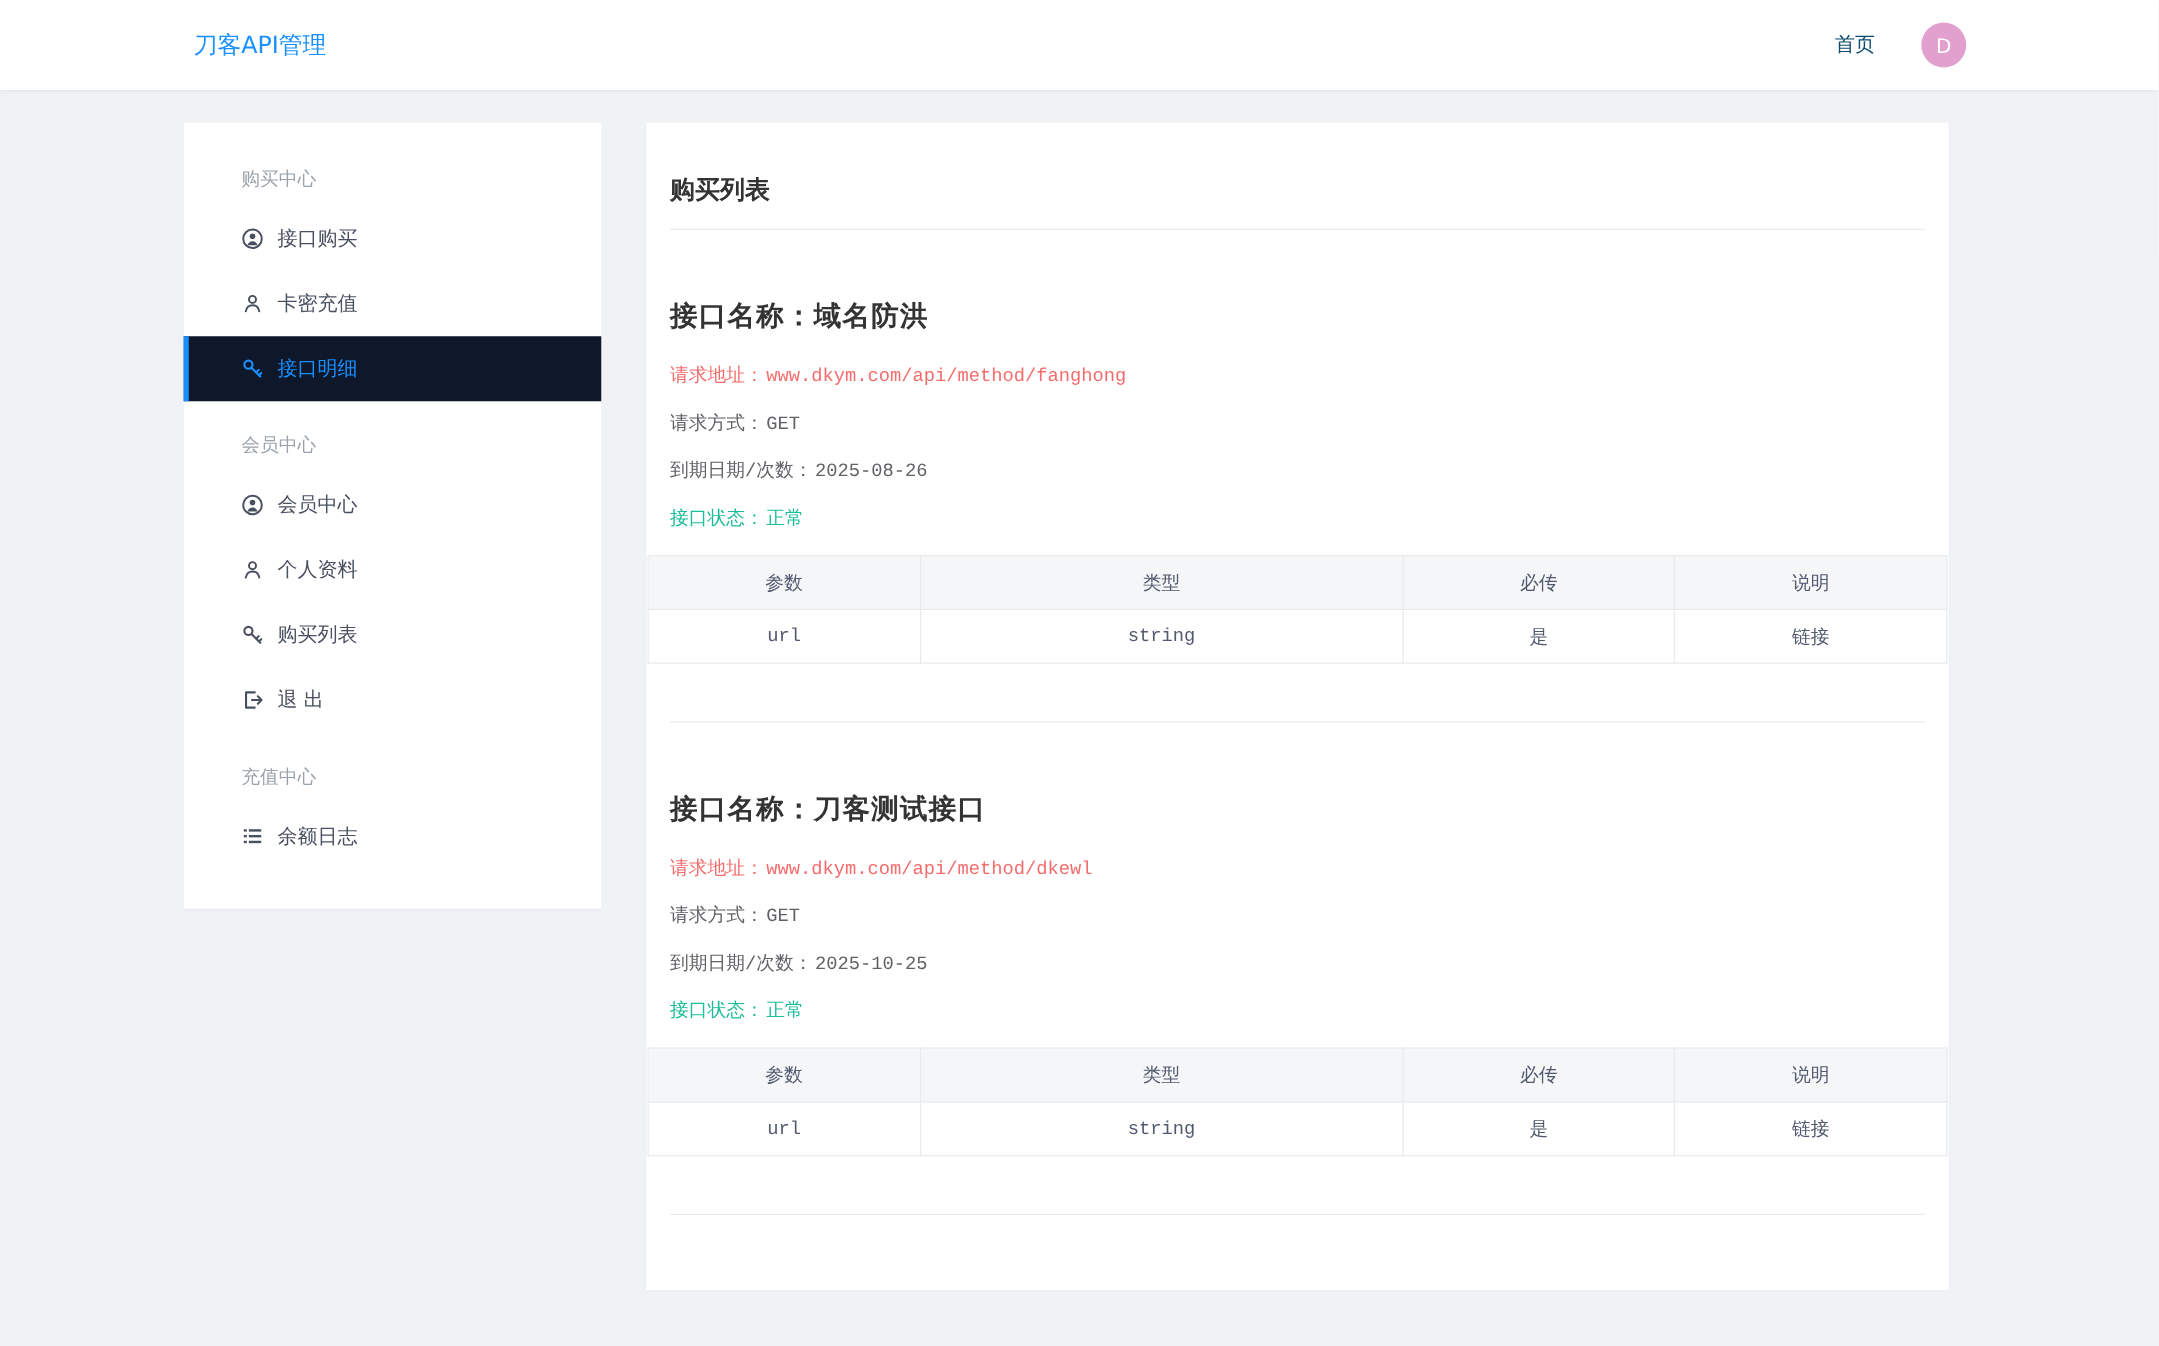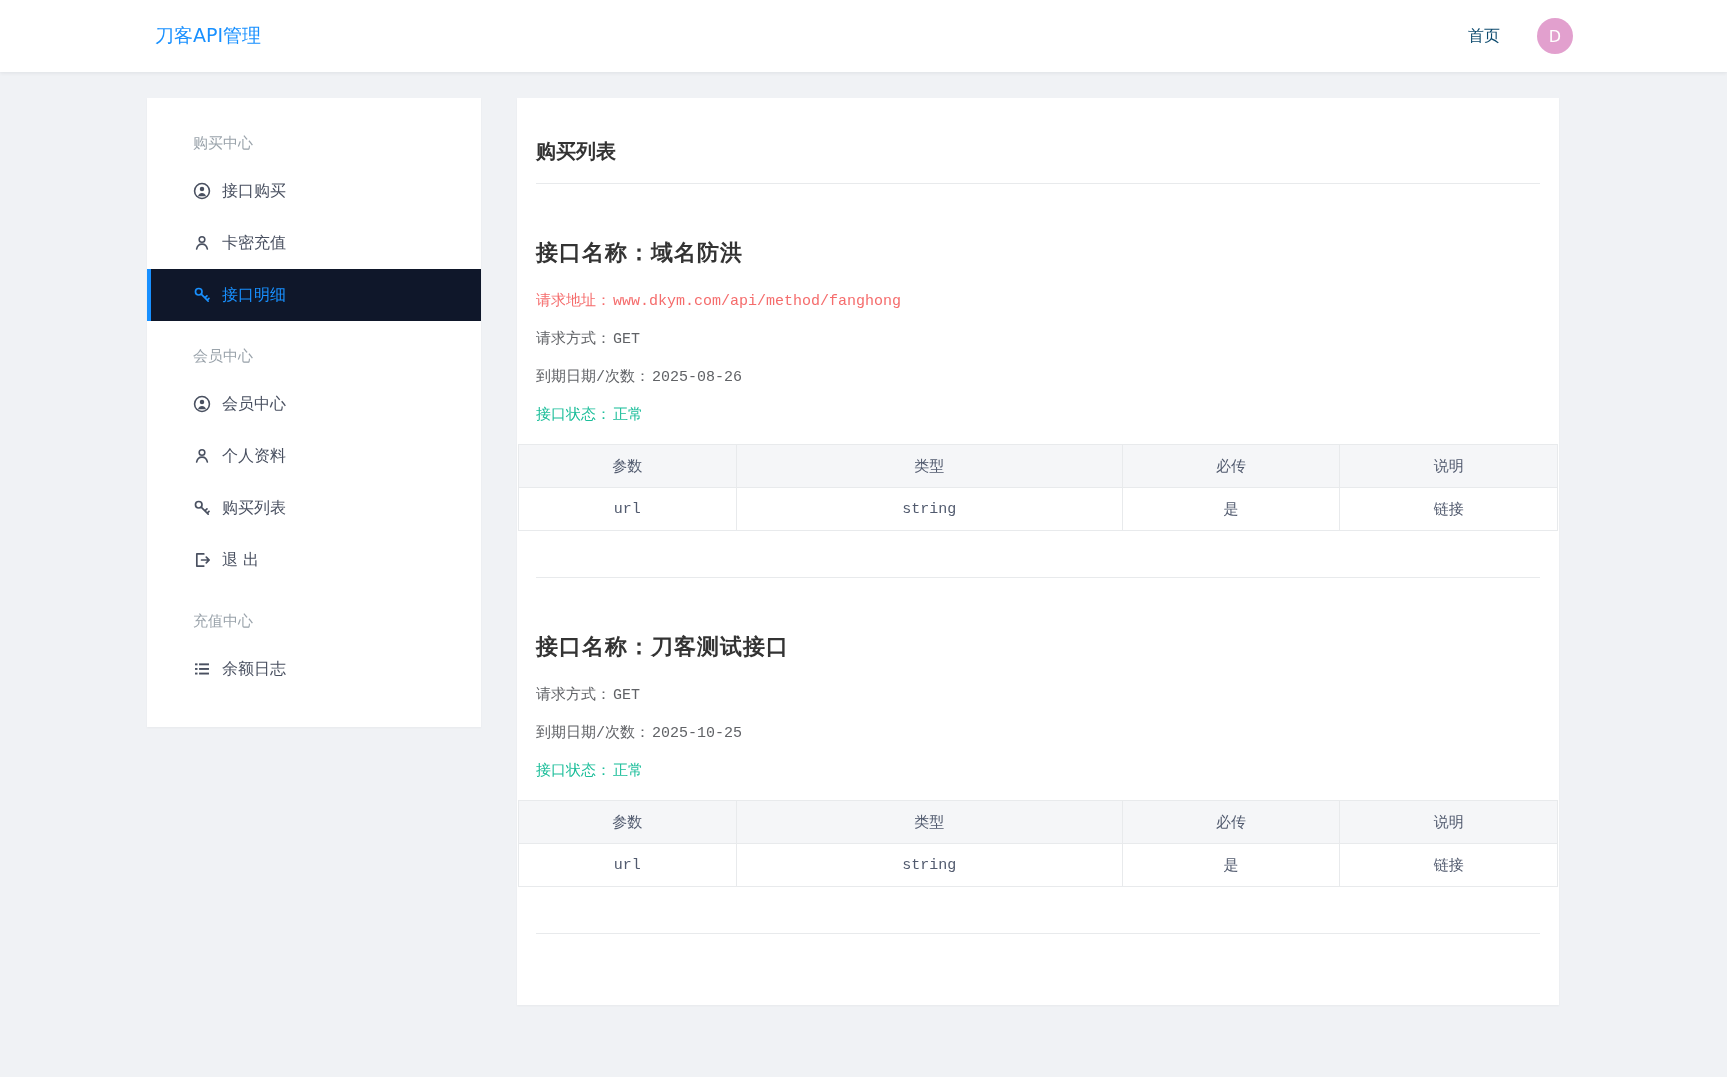--- a/index.html
+++ b/index.html
@@ -238,20 +238,23 @@
         </table>
       </div>
     </section>
 
     <hr class="section-divider">
 
     <section class="api-section">
       <h3 class="api-name">
         <span>接口名称：</span><span>刀客测试接口</span>
       </h3>
+      <p class="info red">
+        <span class="lbl">请求地址：</span><span class="val">www.dkym.com/api/method/dkewl</span>
+      </p>
       <p class="info">
         <span class="lbl">请求方式：</span><span class="val">GET</span>
       </p>
       <p class="info">
         <span class="lbl">到期日期/次数：</span><span class="val">2025-10-25</span>
       </p>
       <p class="info green">
         <span class="lbl">接口状态：</span><span class="val">正常</span>
       </p>
       <div class="table-wrap">

